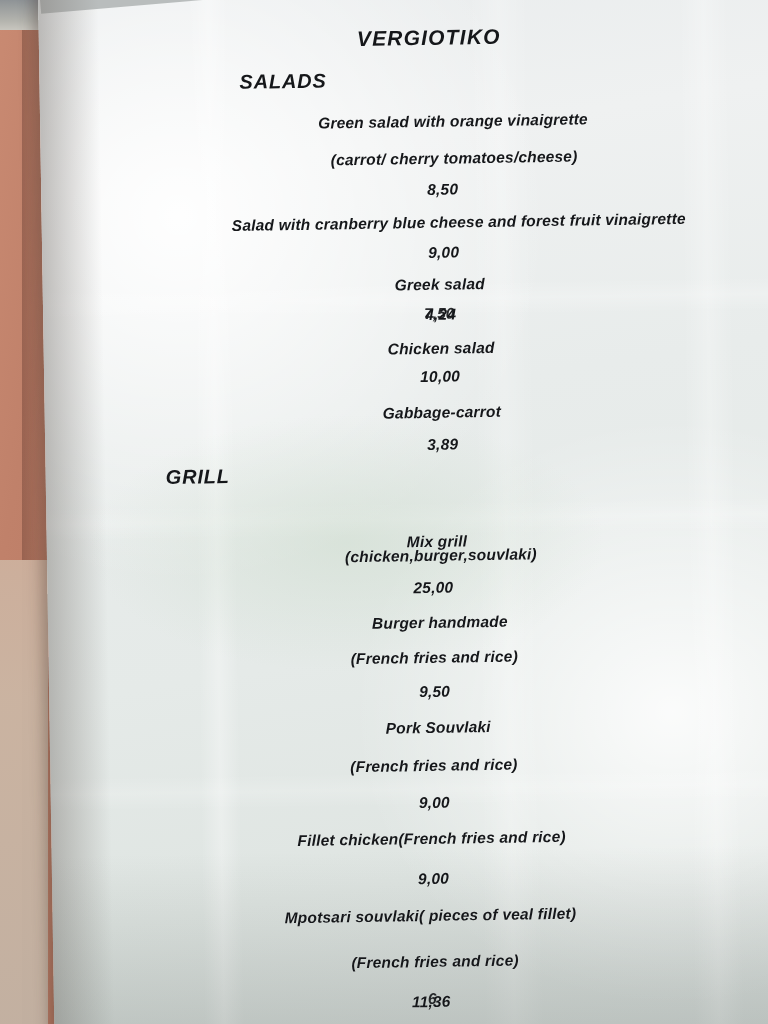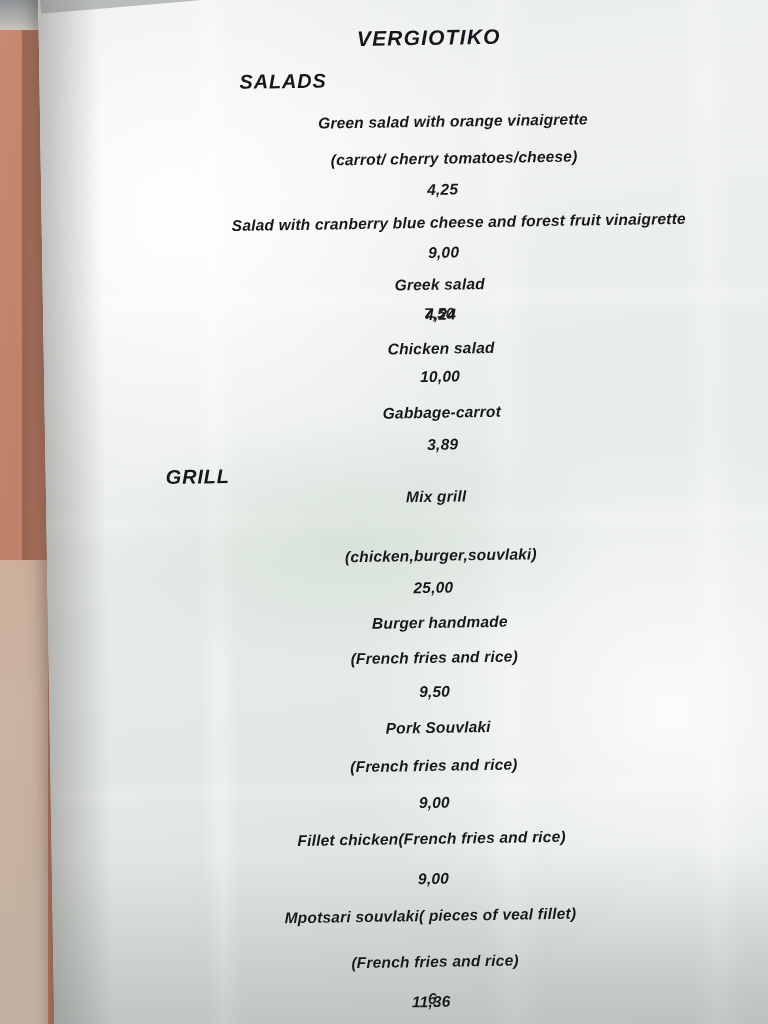--- a/index.html
+++ b/index.html
@@ -199,38 +199,38 @@
   </div>
 
   <div class="text-layer">
 
     <div class="line title" style="left:318px; top:44px;">VERGIOTIKO</div>
 
     <div class="line section" style="left:200px; top:86px;">SALADS</div>
 
     <div class="line item" style="left:278px; top:131px;">Green salad with orange vinaigrette</div>
     <div class="line sub" style="left:290px; top:168px;">(carrot/ cherry tomatoes/cheese)</div>
-    <div class="line price" style="left:386px; top:199px;">4,25</div>
+    <div class="line price" style="left:386px; top:199px;">8,50</div>
 
     <div class="line item" style="left:190px; top:232px;">Salad with cranberry blue cheese and forest fruit vinaigrette</div>
     <div class="line price" style="left:386px; top:262px;">9,00</div>
 
     <div class="line item" style="left:352px; top:294px;">Greek salad</div>
     <div class="line price" style="left:382px; top:324px;">4,24</div>
     <div class="overstrike" style="left:381px; top:323px;">7,50</div>
 
     <div class="line item" style="left:344px; top:358px;">Chicken salad</div>
     <div class="line price" style="left:376px; top:386px;">10,00</div>
 
     <div class="line item" style="left:338px; top:422px;">Gabbage-carrot</div>
     <div class="line price" style="left:382px; top:454px;">3,89</div>
 
     <div class="line section" style="left:120px; top:480px;">GRILL</div>
 
-    <div class="line item" style="left:360px; top:506px;">Mix grill</div>
+    <div class="line item" style="left:360px; top:551px;">Mix grill</div>
     <div class="line sub" style="left:298px; top:565px;">(chicken,burger,souvlaki)</div>
     <div class="line price" style="left:366px; top:597px;">25,00</div>
 
     <div class="line item" style="left:324px; top:632px;">Burger handmade</div>
     <div class="line sub" style="left:302px; top:667px;">(French fries and rice)</div>
     <div class="line price" style="left:370px; top:701px;">9,50</div>
 
     <div class="line item" style="left:336px; top:737px;">Pork Souvlaki</div>
     <div class="line sub" style="left:300px; top:775px;">(French fries and rice)</div>
     <div class="line price" style="left:368px; top:812px;">9,00</div>

